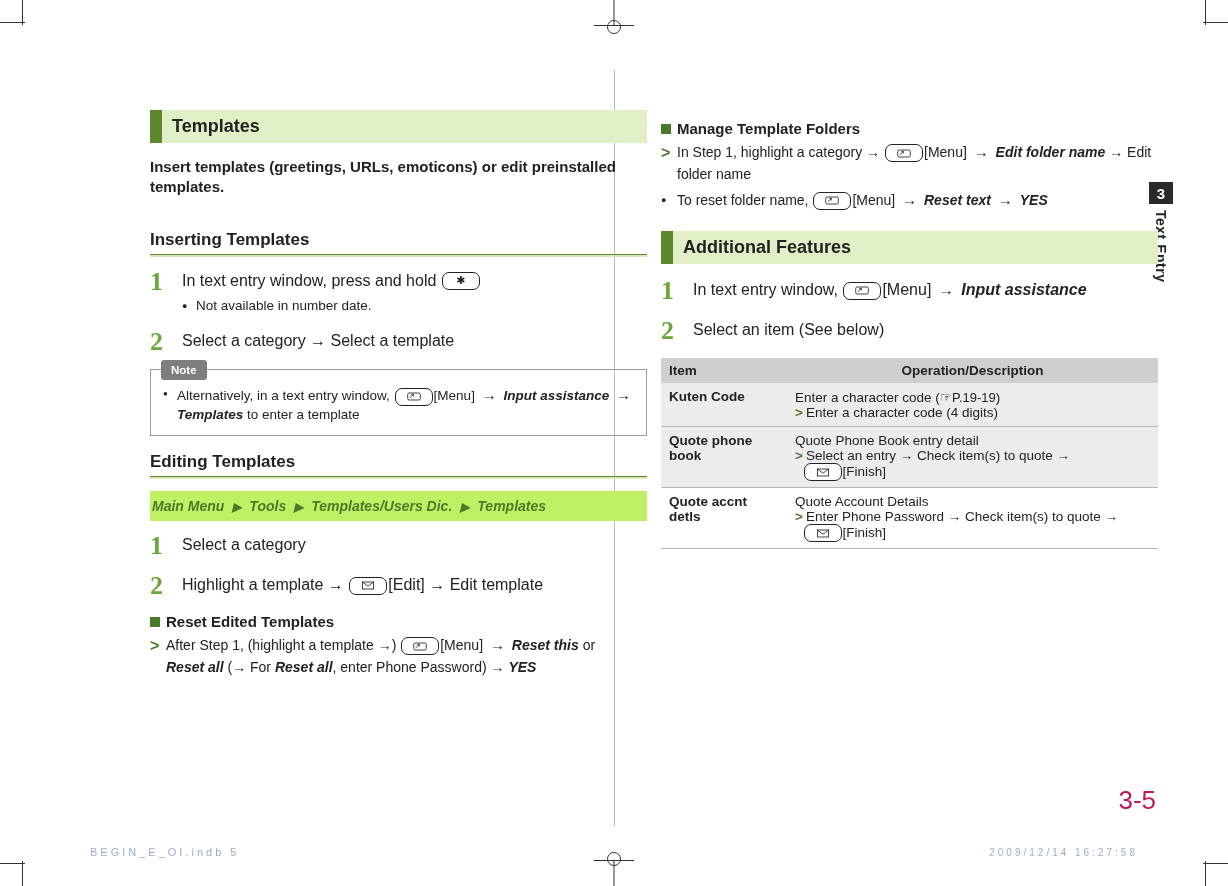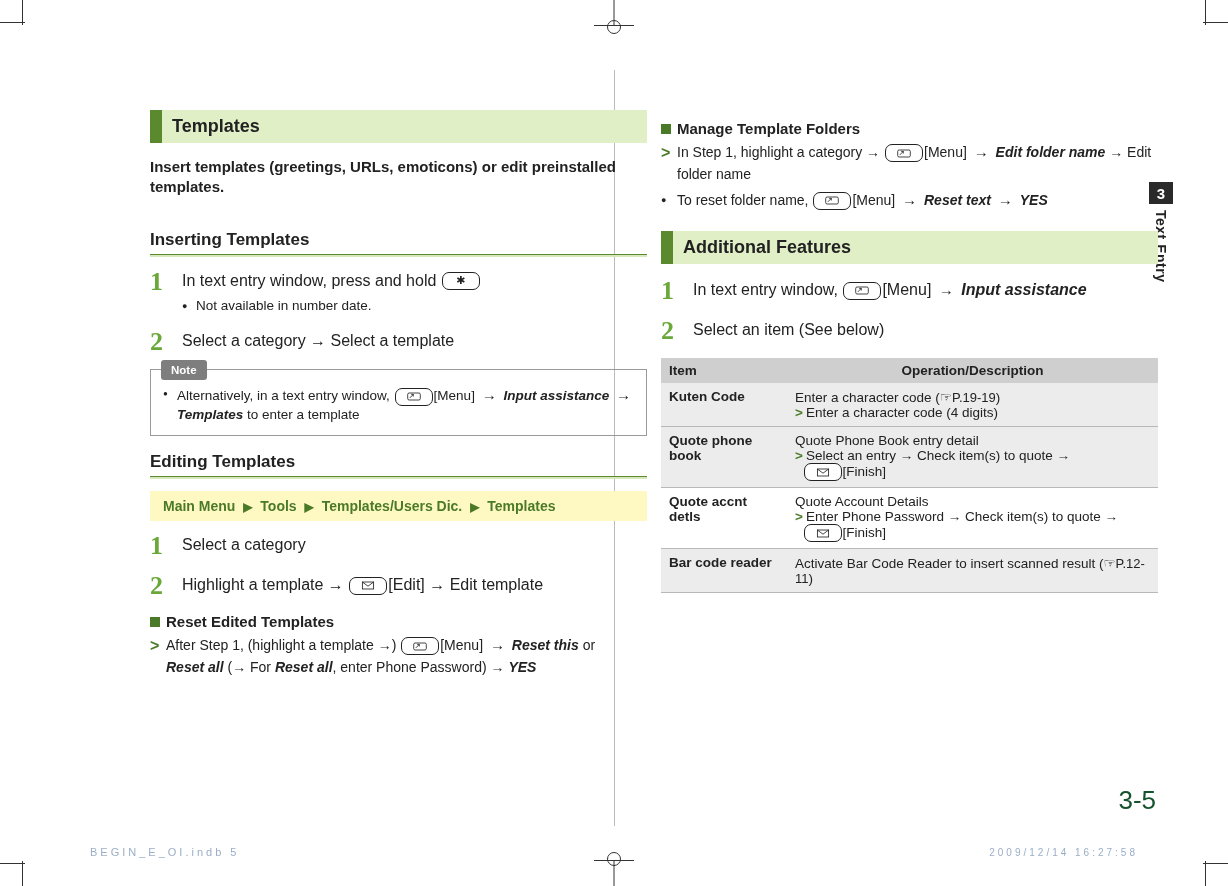--- a/index.html
+++ b/index.html
@@ -54,21 +54,21 @@
     font-weight:bold; font-size:15px;
   }
   .chap-name {
     writing-mode: vertical-rl;
     font-size:14px; font-weight:bold;
     padding:6px 4px 0 4px;
     letter-spacing:0.5px;
   }
   .page-num {
     position:absolute; right:72px; bottom:70px;
-    font-size:26px; font-weight:400; color:#14532d;margin-left:44px;
+    font-size:26px; font-weight:400; color:#be185d;margin-left:44px;
   }
   .footer-left {
     position:absolute; left:90px; bottom:28px;
     font-size:11px; color:#9aaec7; letter-spacing:3px;
   }
   .footer-right {
     position:absolute; right:90px; bottom:28px;
     font-size:10px; color:#9aaec7; letter-spacing:3px;
   }
 
@@ -113,22 +113,22 @@
   .note-label {
     position:absolute; top:-10px; left:10px;
     background:#7e7e7e; color:#fff; font-size:11.5px; font-weight:bold;
     padding:2px 10px; border-radius:3px;
   }
   .note-box ul { margin:4px 0 0 0; padding:0 0 0 14px; list-style:none; }
   .note-box li { position:relative; }
   .note-box li::before { content:"●"; position:absolute; left:-14px; font-size:8px; top:4px; }
 
   .menu-path {
-    background:#fef9c3; padding:7px 13px; margin:8px 0 12px 0;
-    font-size:14px; font-weight:bold; color:#4a7a27;
+    background:#bef264; padding:7px 2px; margin:8px 0 12px 0;
+    font-size:14px; font-weight:bold; color:#4a7a27;font-style:italic;
   }
   .menu-path .caret { color:#4a7a27; margin:0 4px; font-size:12px;}
 
   .mini-head { font-weight:bold; font-size:15px; margin:10px 0 4px 0; }
   .mini-head .sq { display:inline-block; width:10px; height:10px; background:#4a7a27; margin-right:6px; vertical-align:baseline;}
   .gt-line { font-size:14px; line-height:1.5; padding-left:16px; position:relative; margin:2px 0;}
   .gt-line .gt { color:#4a7a27; font-weight:bold; position:absolute; left:0; font-size:16px;}
   .dot-line { font-size:14px; line-height:1.5; padding-left:16px; position:relative; margin:4px 0;}
   .dot-line::before { content:"●"; position:absolute; left:0; font-size:9px; top:5px; }
 
@@ -350,26 +350,20 @@
           <span>Quote Account Details</span><br>
           <span class="tbl-gt">&gt;</span><span>Enter Phone Password → Check item(s) to quote → </span><br>
           &nbsp;&nbsp;<span class="key">
                 <svg viewBox="0 0 20 14">
                   <rect x="2" y="2" width="16" height="10" fill="none" stroke="#222" stroke-width="1.2"></rect>
                   <path d="M2 2 L10 8 L18 2" fill="none" stroke="#222" stroke-width="1.2"></path>
                 </svg>
               </span><strong class="btn">[Finish]</strong>
         </td>
       </tr>
-      <tr class="odd">
-        <td class="name">Bar code reader</td>
-        <td>
-          <span>Activate Bar Code Reader to insert scanned result (</span><span class="hand">☞</span><span class="ref">P.12-11</span><span>)</span>
-        </td>
-      </tr>
     </tbody>
       </table>
   </div>
 </div>
 
 <div class="page-num">3-5</div>
 <div class="footer-left">BEGIN_E_OI.indb   5</div>
 <div class="footer-right">2009/12/14   16:27:58</div>
 
 </body></html>

